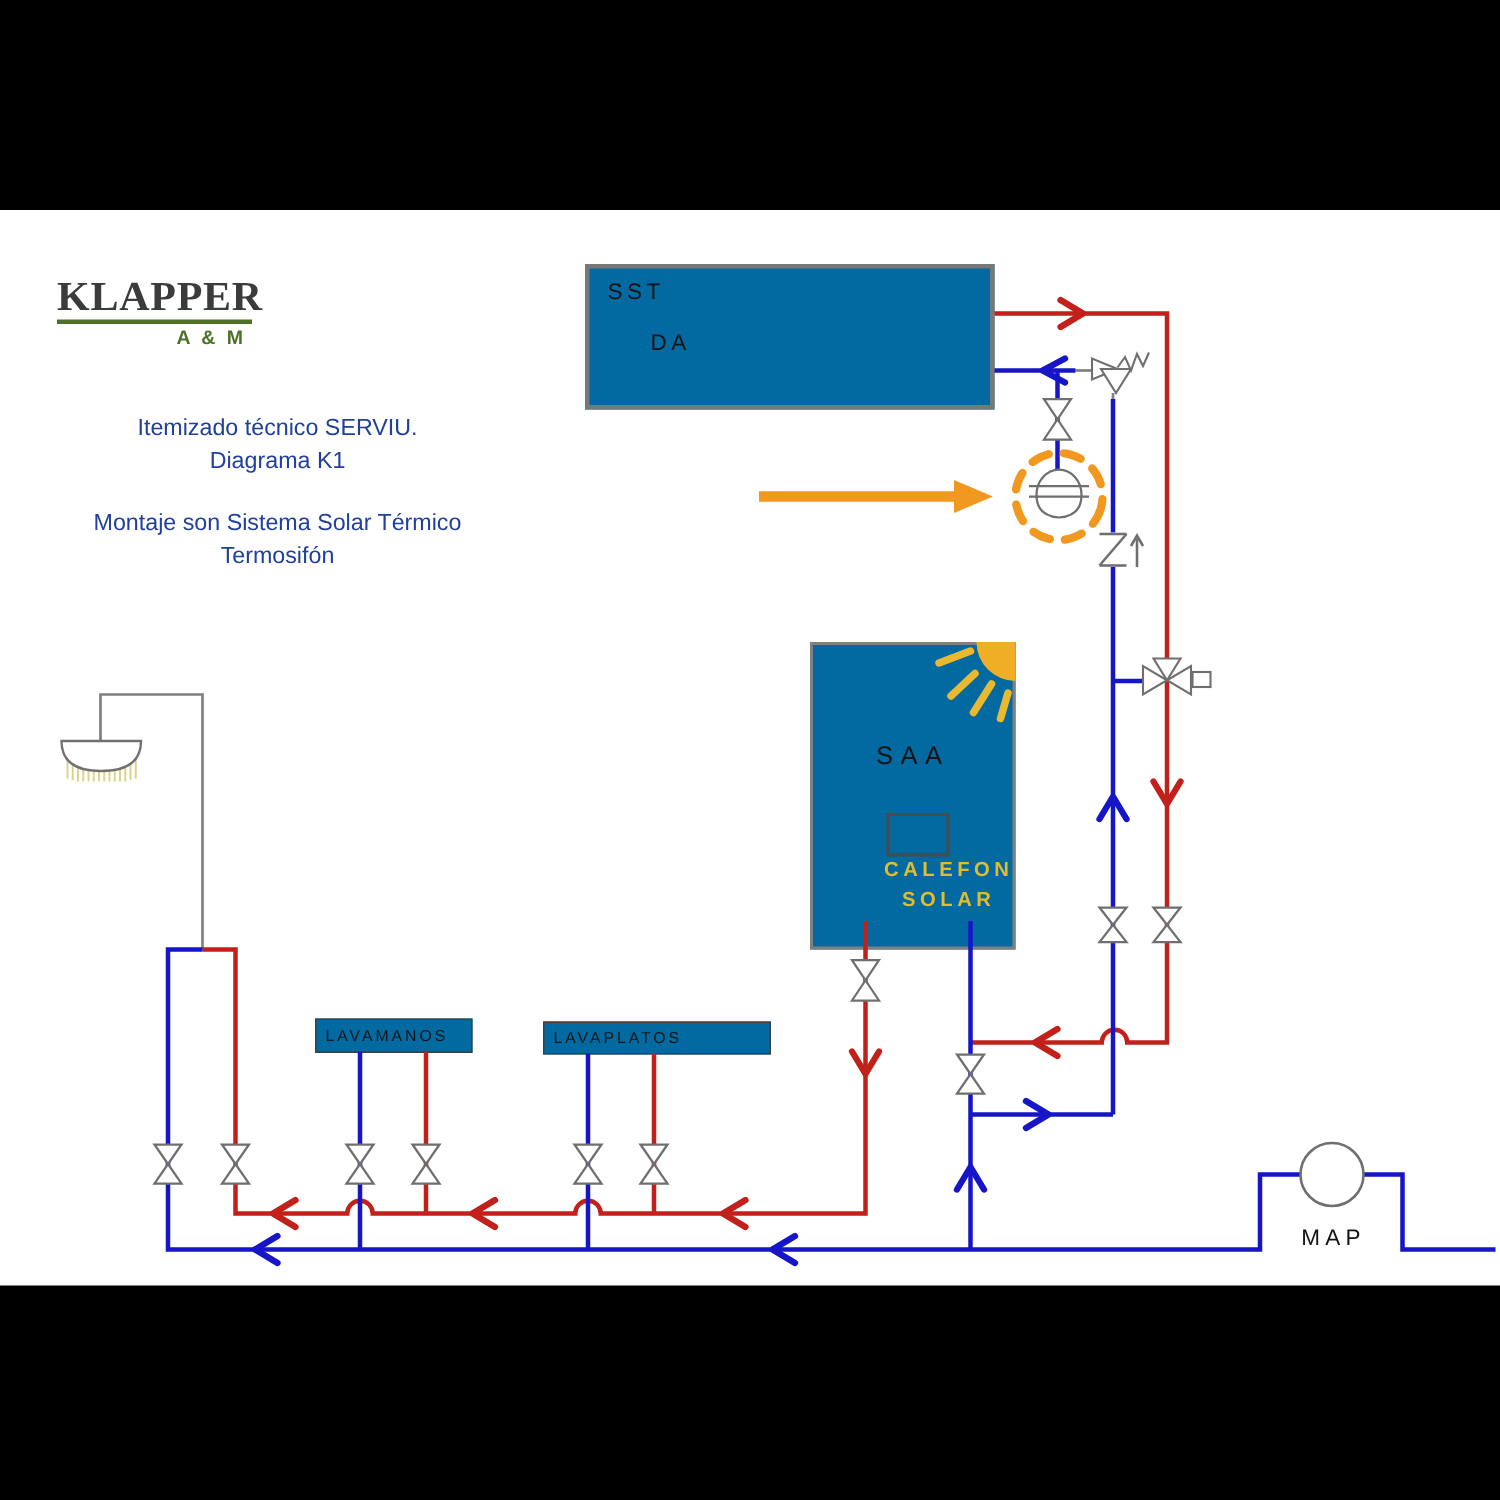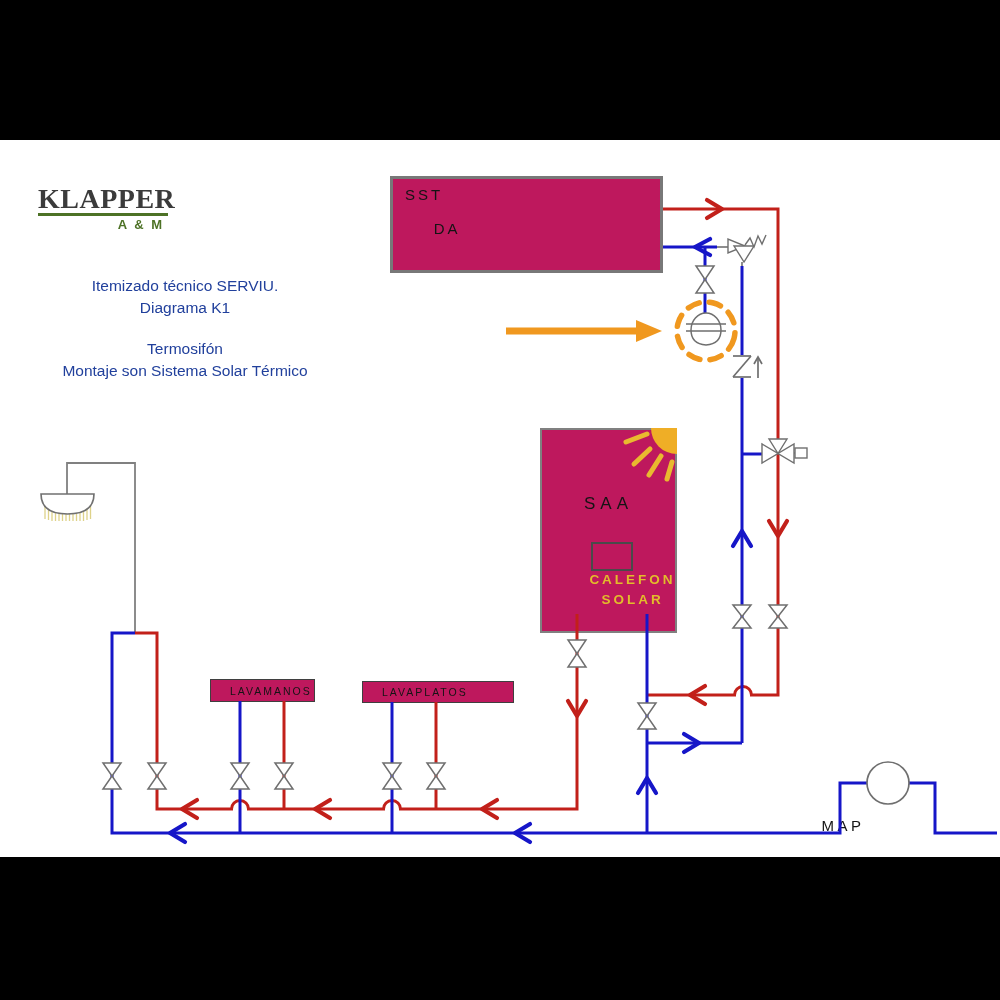--- a/index.html
+++ b/index.html
@@ -17,35 +17,35 @@
   #logo .sub{font-family:Liberation Sans, sans-serif;font-weight:bold;font-size:13px;
              letter-spacing:2px;color:#4d7226;text-align:right;padding-right:6px;margin-top:1px;}
 
   
   .titleblock{position:absolute;left:18px;width:334px;text-align:center;color:#21409c;
               font-size:15.5px;line-height:22px;}
   #titles1{top:275px;}
   #titles2{top:338px;}
 
   
-  .eqbox{position:absolute;background:#be185d;box-sizing:border-box;}
+  .eqbox{position:absolute;background:#0369a1;box-sizing:border-box;}
   #tank{left:390px;top:176px;width:273px;height:97px;border:3px solid #787878;}
   #tank .lbl{position:absolute;left:12px;top:7px;font-size:15px;letter-spacing:3px;
              color:#141414;line-height:17px;white-space:pre;}
   #saa{left:540px;top:428px;width:137px;height:205px;border:2px solid #808080;}
   #saa .lbl{position:absolute;left:0;top:64px;width:100%;text-align:center;font-size:17px;
             letter-spacing:5px;color:#141414;}
   #saa .pilot{position:absolute;left:49px;top:112px;width:38px;height:25px;border:2px solid #4a4a4a;}
   #saa .brand{position:absolute;left:0;top:140px;width:100%;text-align:center;font-weight:bold;
               font-size:13.5px;letter-spacing:3px;color:#e2bc2b;line-height:20px;padding-left:24px;}
   .fixbox{border:1.5px solid #3f3f3f;color:#141414;font-size:10.5px;letter-spacing:2px;
-          display:flex;align-items:center;padding-left:19px;box-sizing:border-box;}
+          display:flex;align-items:center;padding-left:6px;box-sizing:border-box;}
   #lavamanos{left:210px;top:679px;width:105px;height:23px;}
   #lavaplatos{left:362px;top:681px;width:152px;height:22px;}
-  #maplbl{position:absolute;left:810px;top:817px;width:66px;text-align:center;font-size:15px;
+  #maplbl{position:absolute;left:856px;top:817px;width:66px;text-align:center;font-size:15px;
           letter-spacing:3.5px;color:#141414;}
 
   #pipes{position:absolute;left:0;top:0;}
 </style>
 </head>
 <body>
 
 <div id="stage">
 
   <div id="bar-top" class="bar"></div>
@@ -55,22 +55,22 @@
     <div class="name">KLAPPER</div>
     <div class="rule"></div>
     <div class="sub">A &amp; M</div>
   </div>
 
   <div id="titles1" class="titleblock">
     <div>Itemizado técnico SERVIU.</div>
     <div>Diagrama K1</div>
   </div>
   <div id="titles2" class="titleblock">
+    <div>Montaje son Sistema Solar Térmico</div>
     <div>Termosifón</div>
-    <div>Montaje son Sistema Solar Térmico</div>
   </div>
 
   <div id="tank" class="eqbox">
     <div class="lbl"><span>SST</span><br>
     <span>DA</span></div>
   </div>
 
   <div id="saa" class="eqbox">
     <div class="lbl">SAA</div>
     <div class="pilot"></div>

